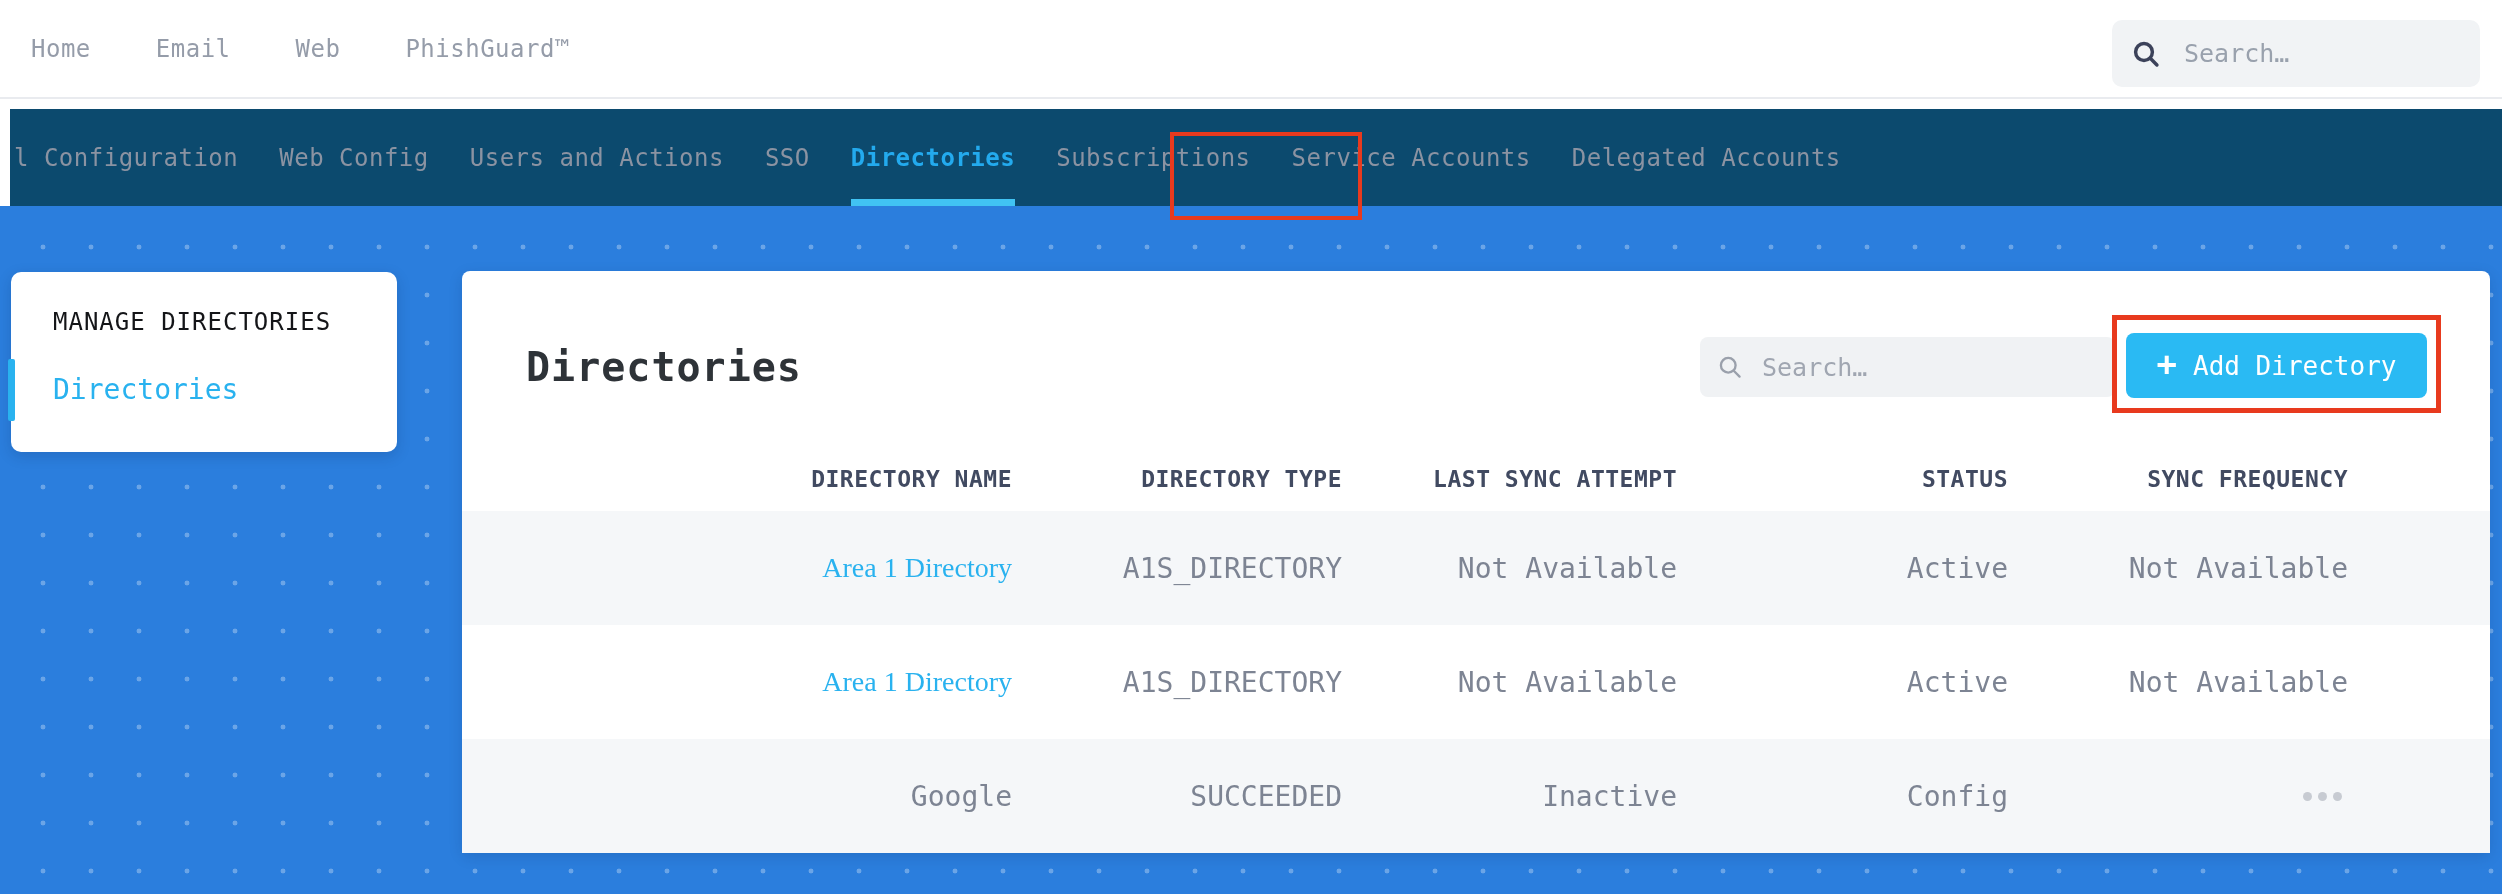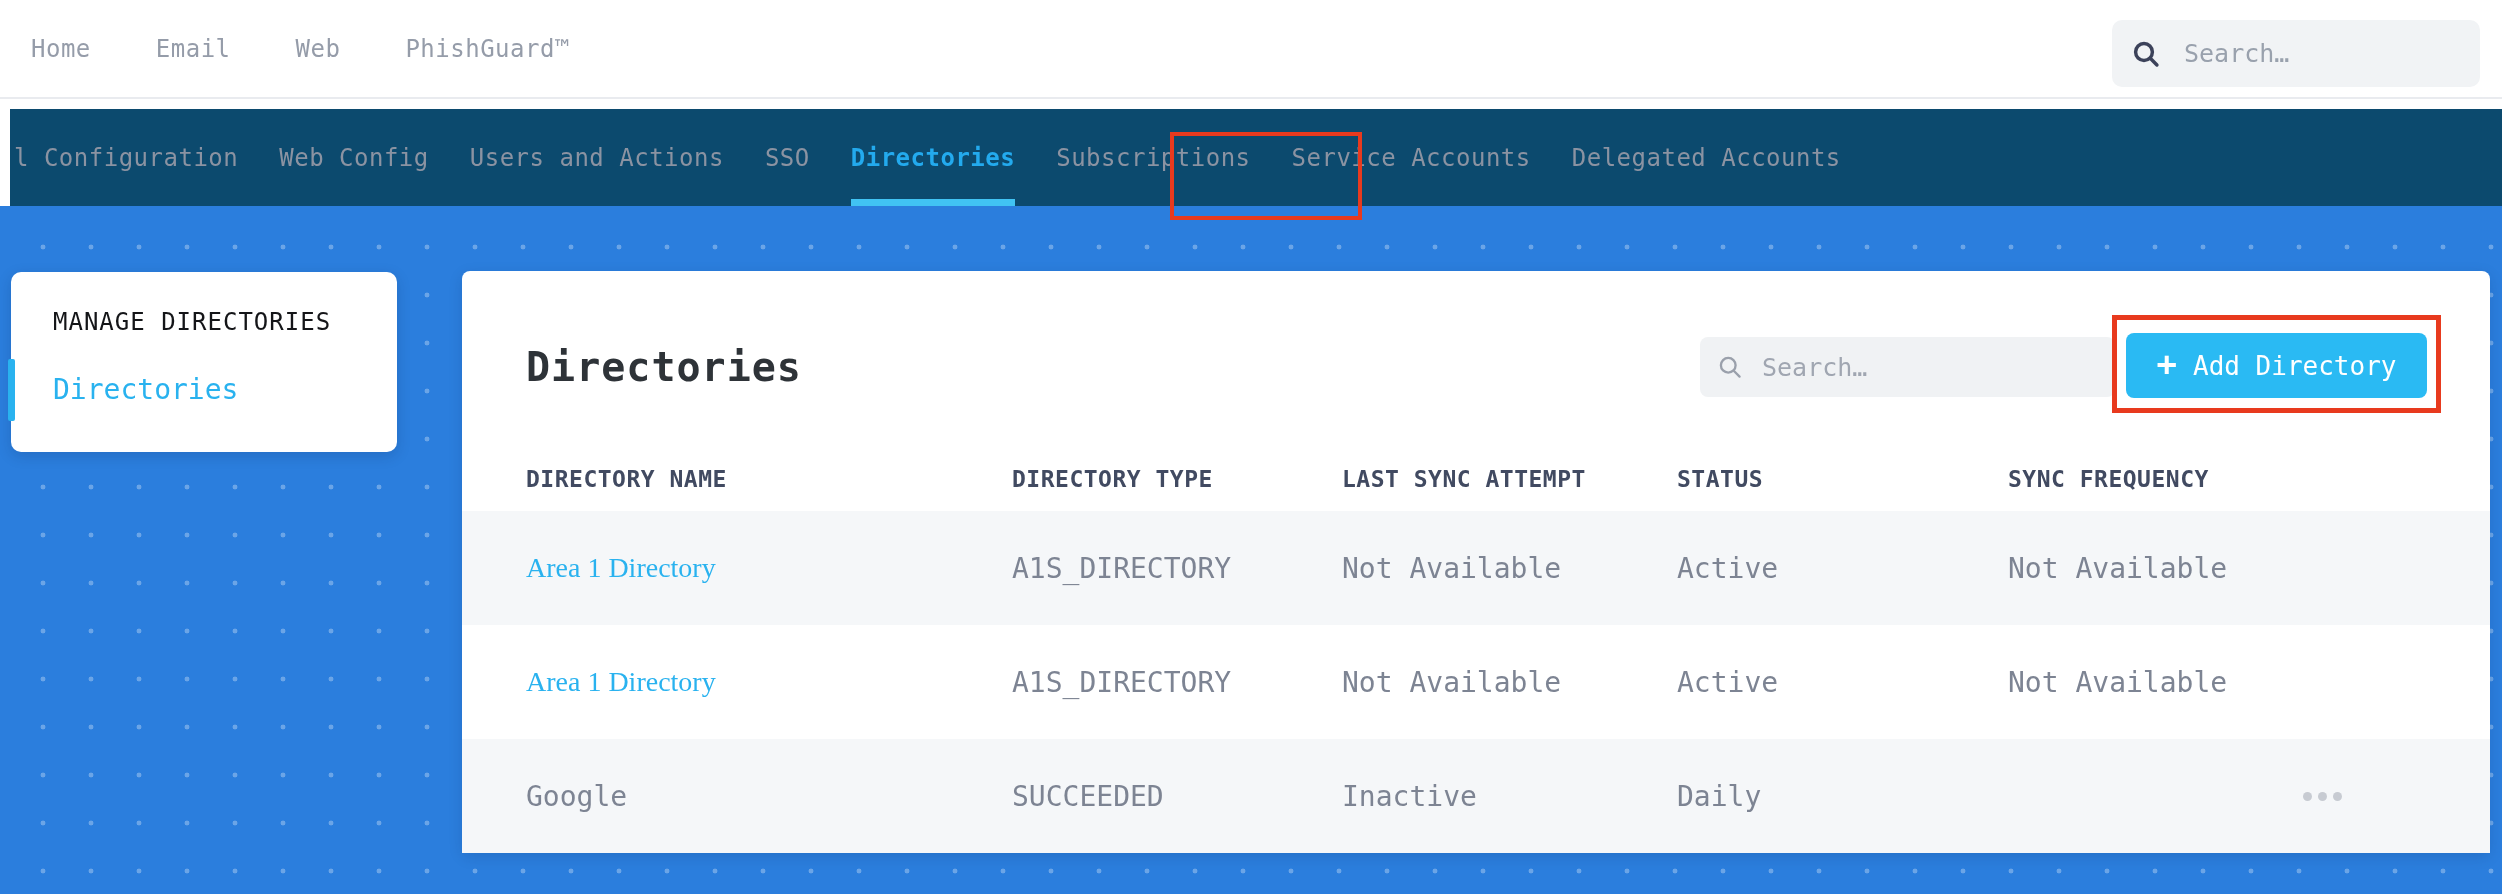--- a/index.html
+++ b/index.html
@@ -54,21 +54,21 @@
   .panel-search svg { width:28px; height:28px; color:#9aa0ab; flex:0 0 auto; }
   .panel-search input { border:none; outline:none; background:transparent; font-family:inherit;
                         font-size:25px; color:#3c425a; margin-left:18px; width:300px; }
   .panel-search input::placeholder { color:#a0a6b1; }
   .add-btn { position:absolute; left:1664px; top:62px; width:301px; height:65px; background:#2abaf3;
              border:none; border-radius:8px; color:#fff; font-family:inherit; font-size:26px;
              display:flex; align-items:center; justify-content:center; gap:16px; cursor:pointer; }
   .add-btn .plus { font-size:34px; font-weight:700; line-height:1; margin-top:-3px; }
 
   
-  .table { position:absolute; left:0; top:176px; width:100%; }
+  .table { position:absolute; left:0; top:176px; width:100%;text-align:right; }
   .trow, .thead { display:grid; grid-template-columns:486px 330px 335px 331px 340px 1fr;
                   align-items:center; padding:0 40px 0 64px; }
   .thead { height:64px; }
   .thead div { font-size:23px; font-weight:700; color:#414a61; letter-spacing:.5px; }
   .trow { height:114px; font-size:28px; color:#7d8493; }
   .rows .trow:nth-of-type(odd) { background:#f5f7f9; }
   .cell-link { color:#29b2ef; cursor:pointer;font-family:Liberation Serif, serif; }
   .menu-dots { display:flex; gap:6px; justify-self:end; cursor:pointer; padding:6px; }
   .menu-dots i { width:9px; height:9px; border-radius:50%; background:#c7cbd2; }
 
@@ -190,21 +190,21 @@
             <div>Not Available</div>
             <div>Active</div>
             <div>Not Available</div>
 
           </div>
 
           <div class="trow">
             <div>Google</div>
             <div>SUCCEEDED</div>
             <div>Inactive</div>
-            <div>Daily</div>
+            <div>Config</div>
             <div class="menu-dots">
               <i></i>
               <i></i>
               <i></i>
             </div>
           </div>
         </div>
     </div>
   </section>
 

